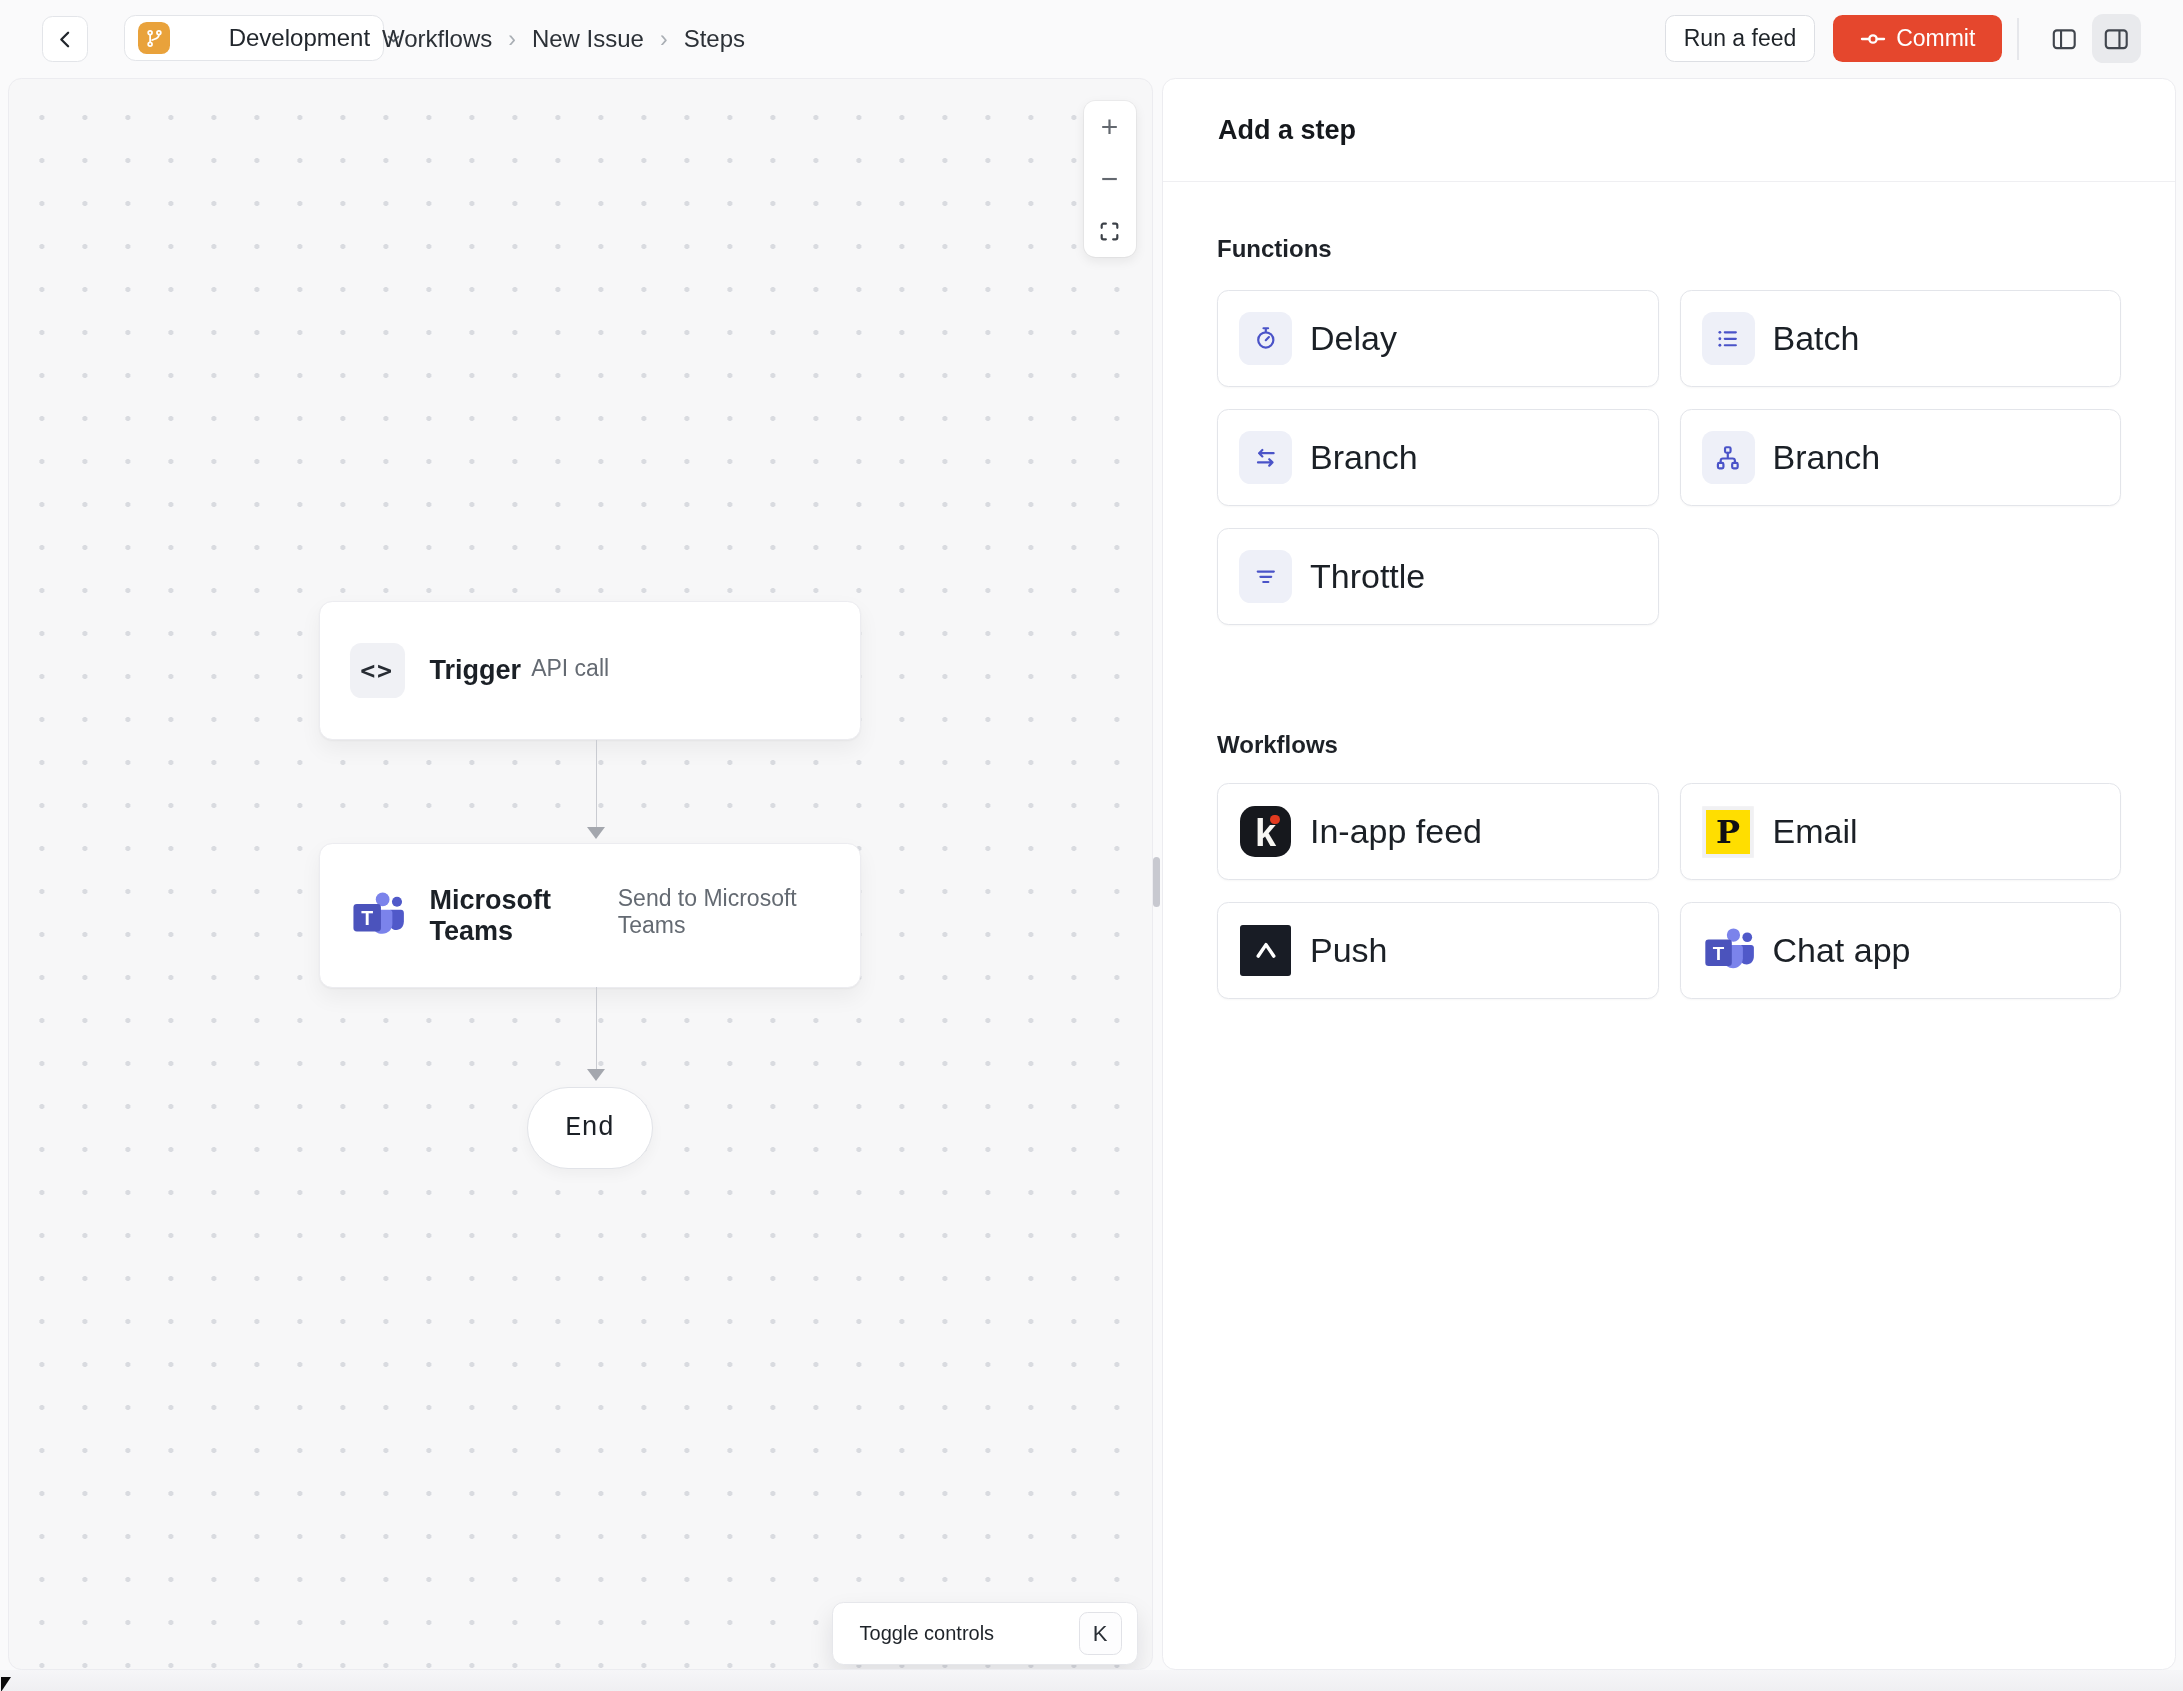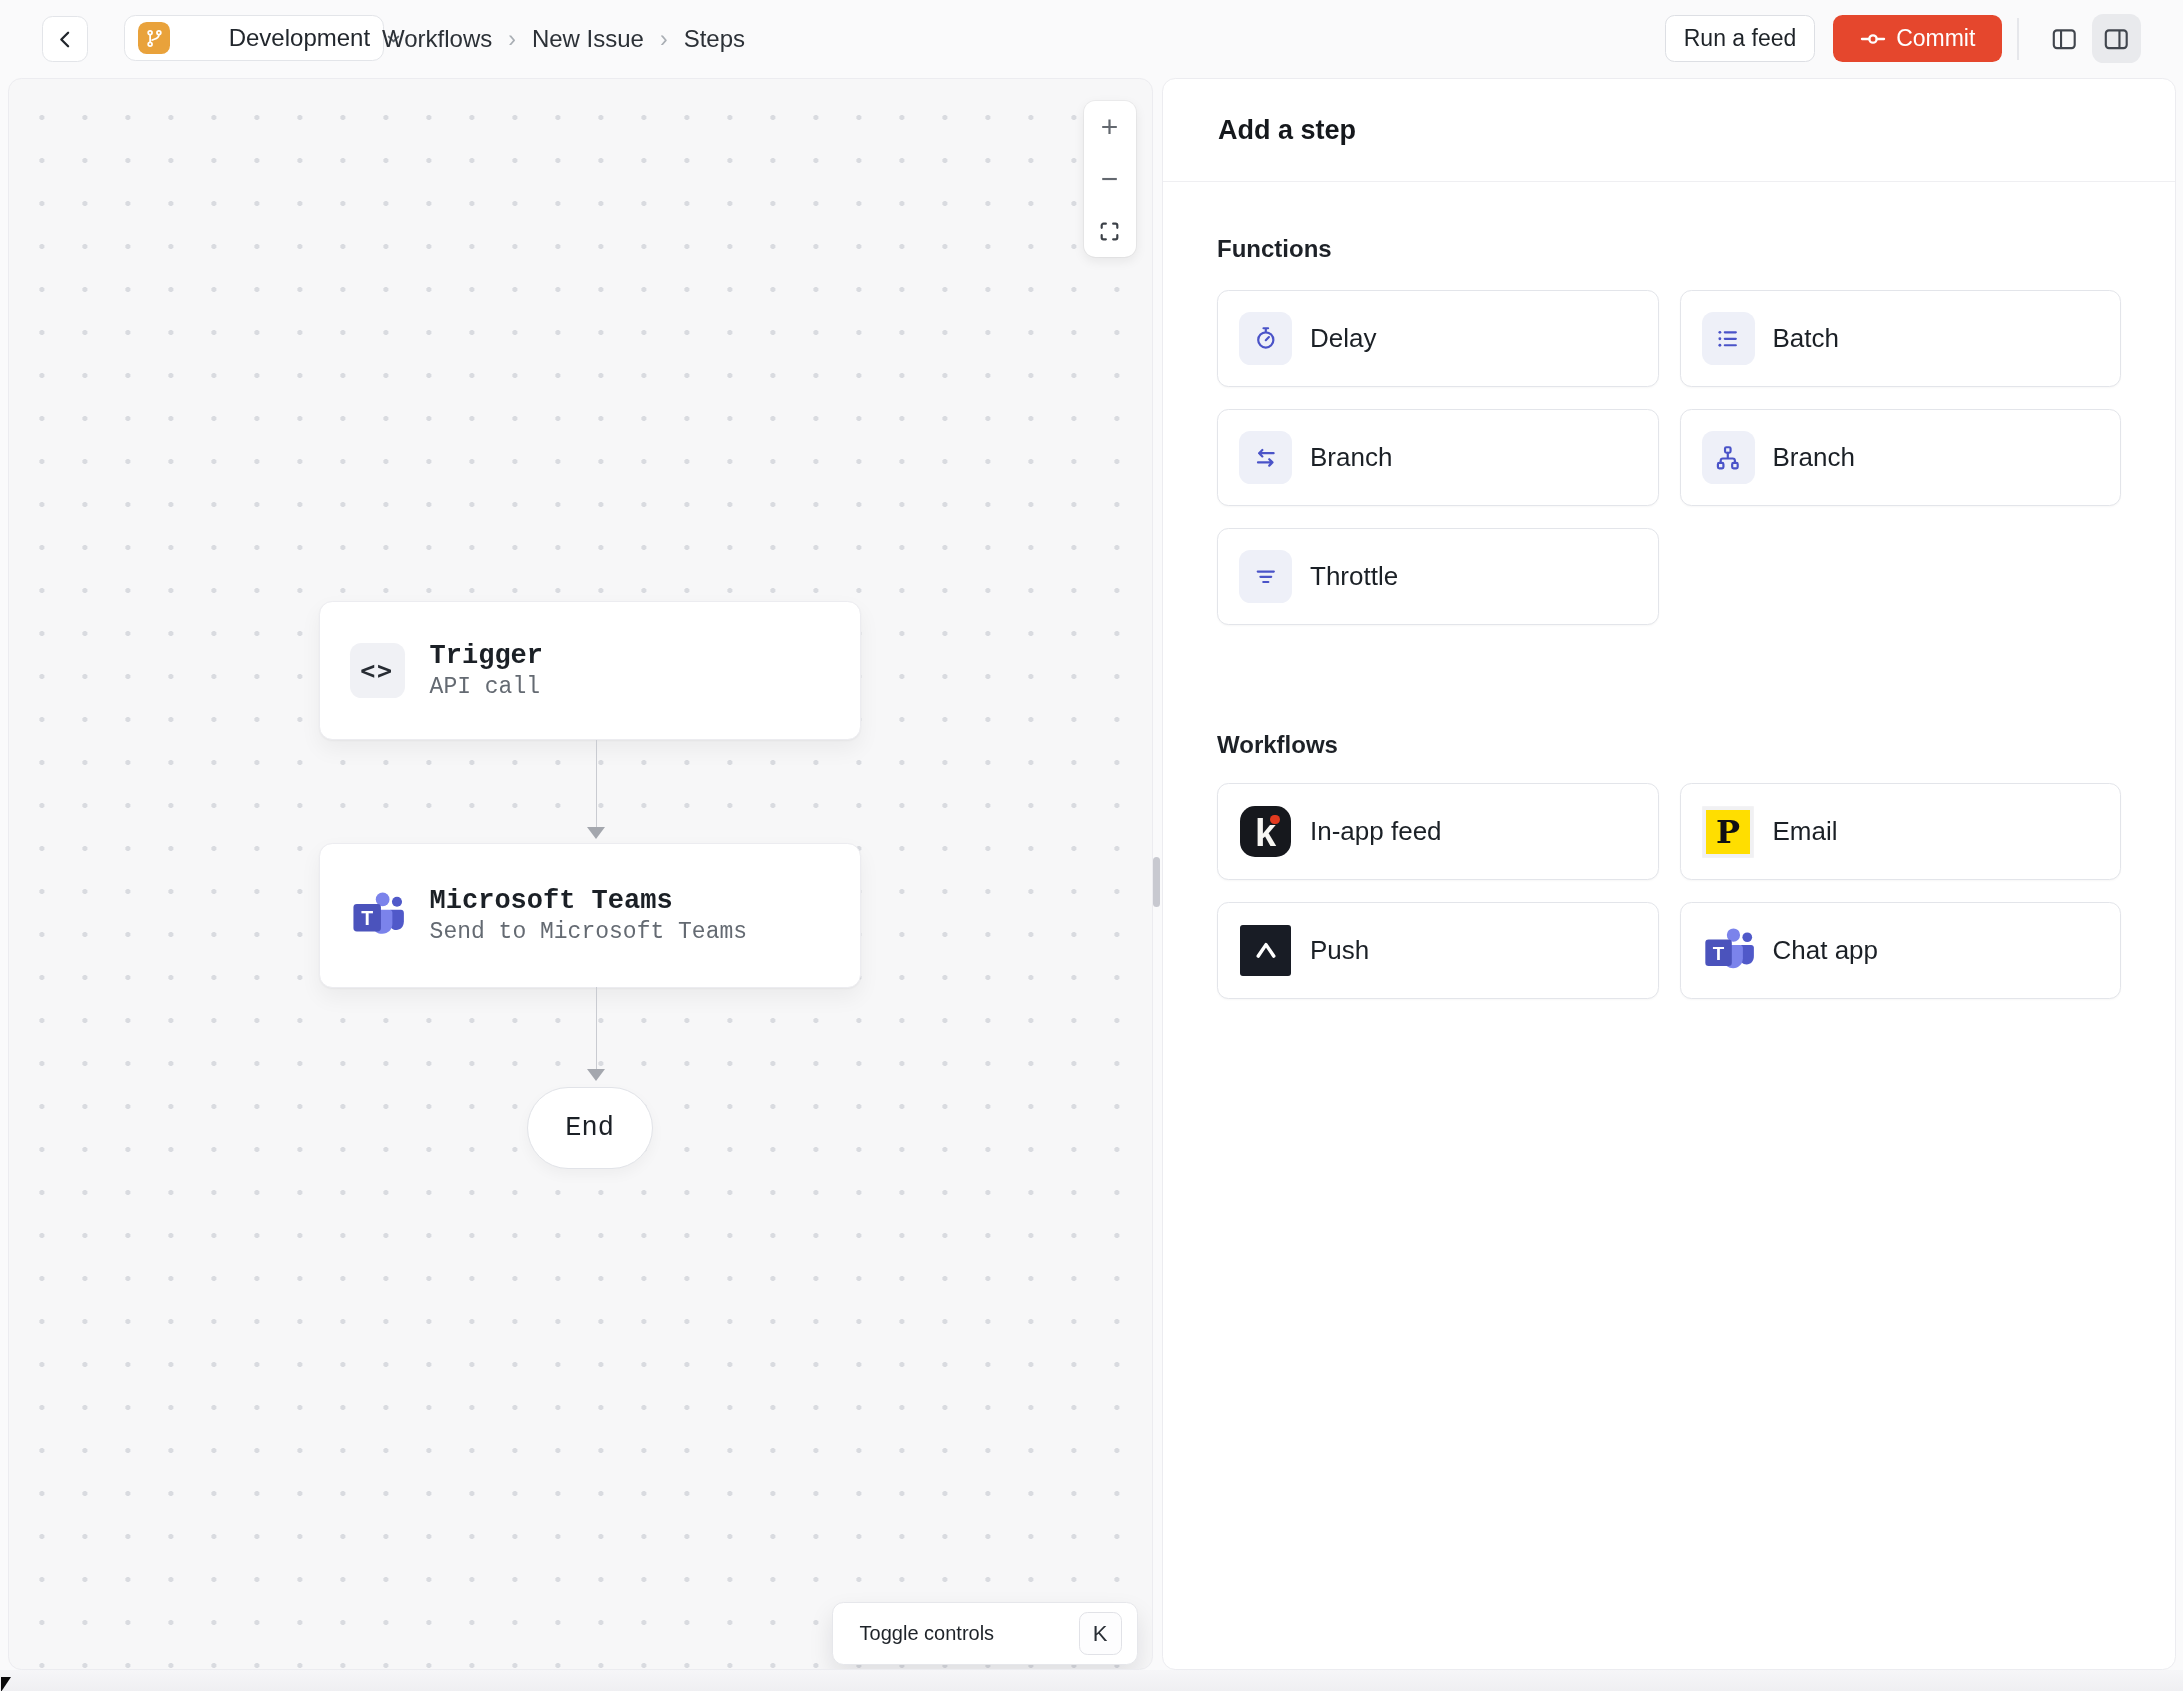--- a/index.html
+++ b/index.html
@@ -50,21 +50,21 @@
 
   .node { position:absolute; background:#fff; border:1px solid #ECECF0; border-radius:13.3px;
     box-shadow: 0 1px 1.9px rgba(18,20,28,.04), 0 9.5px 21px rgba(18,20,28,.05);
     display:flex; align-items:center; padding:0 30px; gap:25px; cursor:pointer; }
   .node-trigger { left:310px; top:522px; width:542px; height:139px; }
   .node-teams { left:310px; top:764px; width:542px; height:145px; }
   .node-icon-sq { width:55px; height:55px; border-radius:11.4px; background:#F0F1F5; flex:none;
     display:flex; align-items:center; justify-content:center;
     font-family:"DejaVu Sans Mono", monospace; font-size:25px; font-weight:600;
     color:#272C33; letter-spacing:1.9px; }
-  .node-text { display:flex; flex-direction:column; gap:3px;font-family:Liberation Mono, monospace; }
+  .node-text { display:flex; flex-direction:row; gap:10px; }
   .node-title { font-size:27px; font-weight:600; color:#1B2026; }
   .node-sub { font-size:23px; color:#646A72; }
 
   .edge-line { position:absolute; left:587px; width:1.9px; background:#C9CBD1; }
   .edge1 { top:661px; height:88px; }
   .edge2 { top:908px; height:83px; }
   .edge-arrow { position:absolute; left:578px; width:0; height:0;
     border-left:9.5px solid transparent; border-right:9.5px solid transparent;
     border-top:12.4px solid #A4A7AE; }
   .arrow1 { top:748px; } .arrow2 { top:990px; }
@@ -95,21 +95,21 @@
     display:flex; align-items:center; padding:0 55px; }
   .panel-title { font-size:27px; font-weight:600; color:#15181C; }
   .panel-body { padding:0 54px; }
   .section-label { font-size:24px; font-weight:600; color:#1D2127; }
   .lbl-functions { margin:53px 0 27px 0; }
   .lbl-channels { margin:106px 0 24px 0; }
   .grid { display:grid; grid-template-columns:1fr 1fr; column-gap:21px; row-gap:22px; }
   .step-card { height:97px; background:#fff; border:1px solid #E3E5EA; border-radius:11.4px;
     display:flex; align-items:center; padding:0 21px; gap:18px; cursor:pointer;
     box-shadow: 0 1px 1.9px rgba(18,20,28,.03); }
-  .step-label { font-size:26px; font-weight:500; color:#1B2026; }
+  .step-label { font-size:34px; font-weight:500; color:#1B2026; }
   .fn-icon { width:53px; height:53px; border-radius:11.4px; background:#EEF0F8; flex:none;
     display:flex; align-items:center; justify-content:center; }
   .ch-icon { width:53px; height:53px; flex:none; display:flex; align-items:center; justify-content:center; }
 
   .knock-sq { width:51px; height:51px; border-radius:15px; background:#16181D; position:relative;
     display:flex; align-items:center; justify-content:center; }
   .knock-k { color:#F7F6F2; font-size:38px; font-weight:700; transform:translateY(1.9px); }
   .knock-dot { position:absolute; top:8.6px; right:11.4px; width:9.5px; height:9.5px;
     border-radius:50%; background:#E23A1F; }
   .postmark-sq { width:44px; height:44px; background:#FFDE00; box-shadow:0 0 0 3.8px #F1F1F3;

